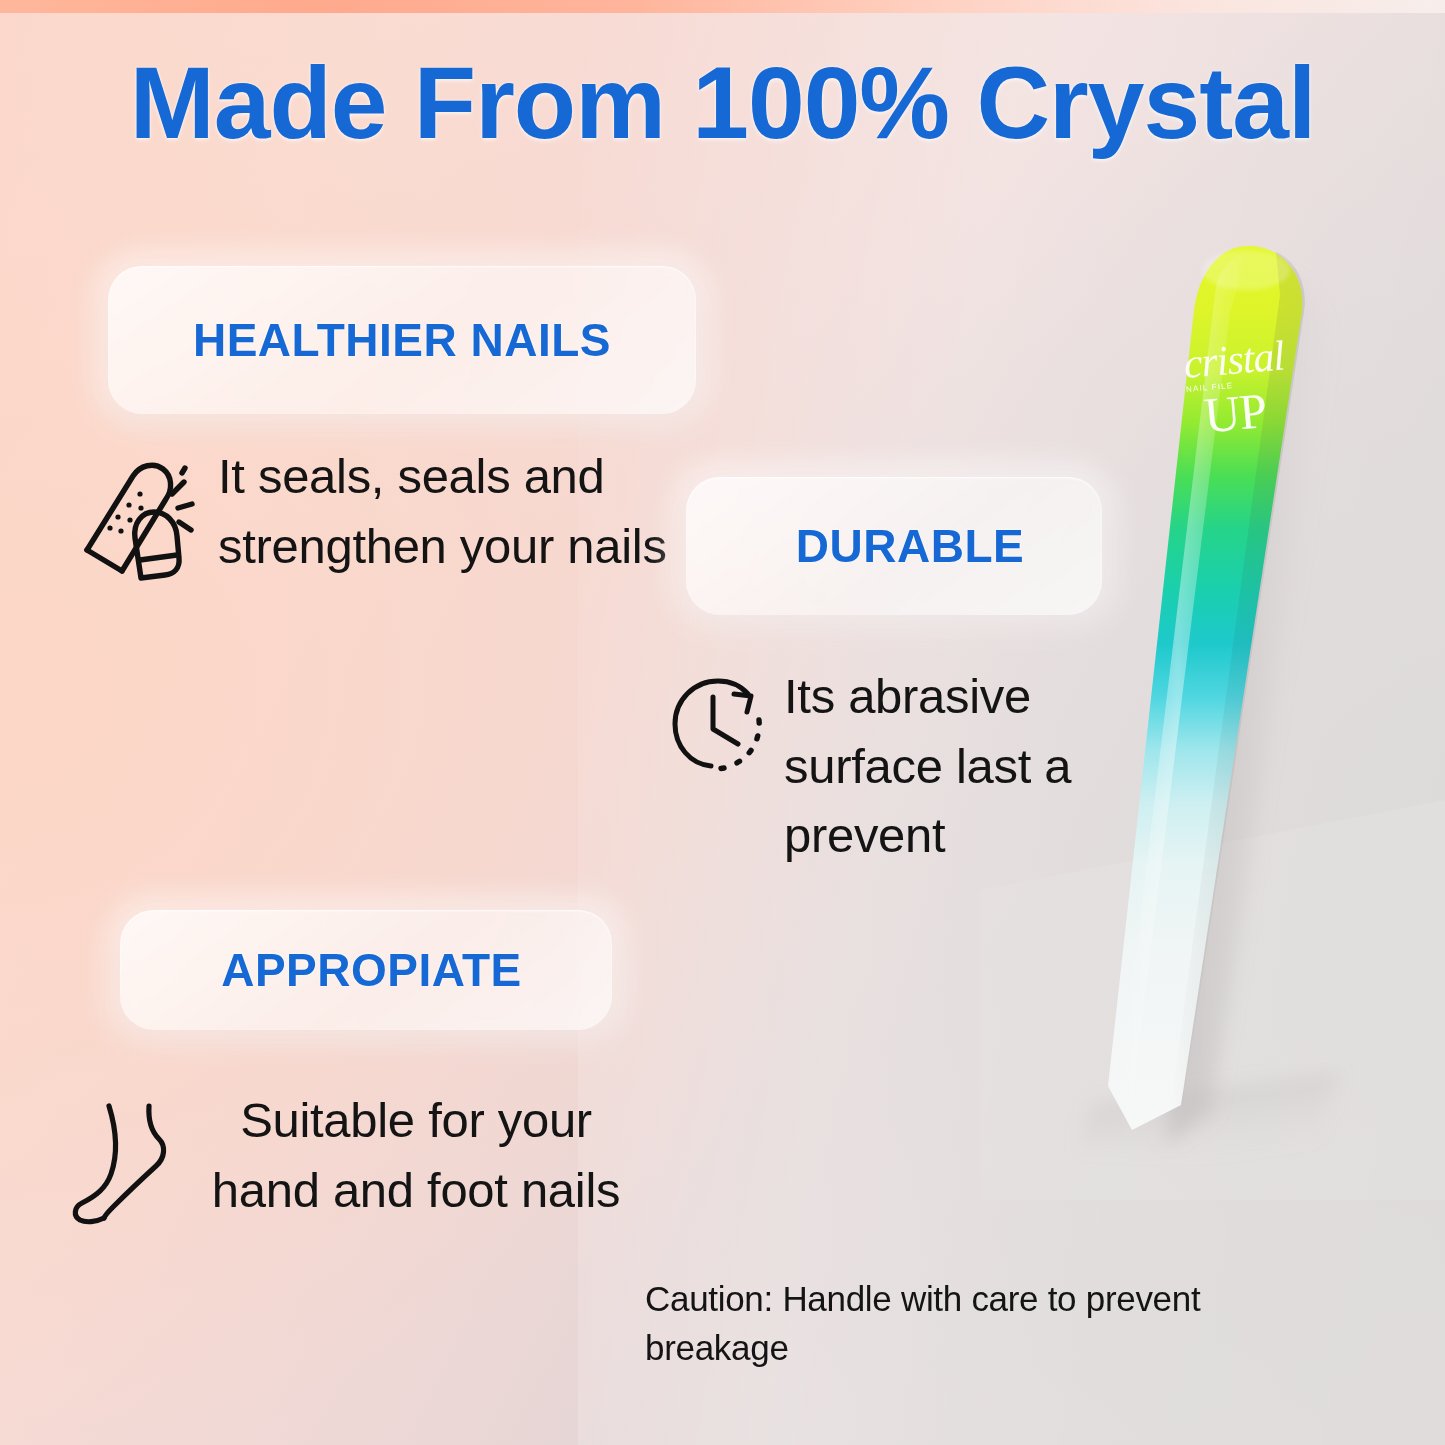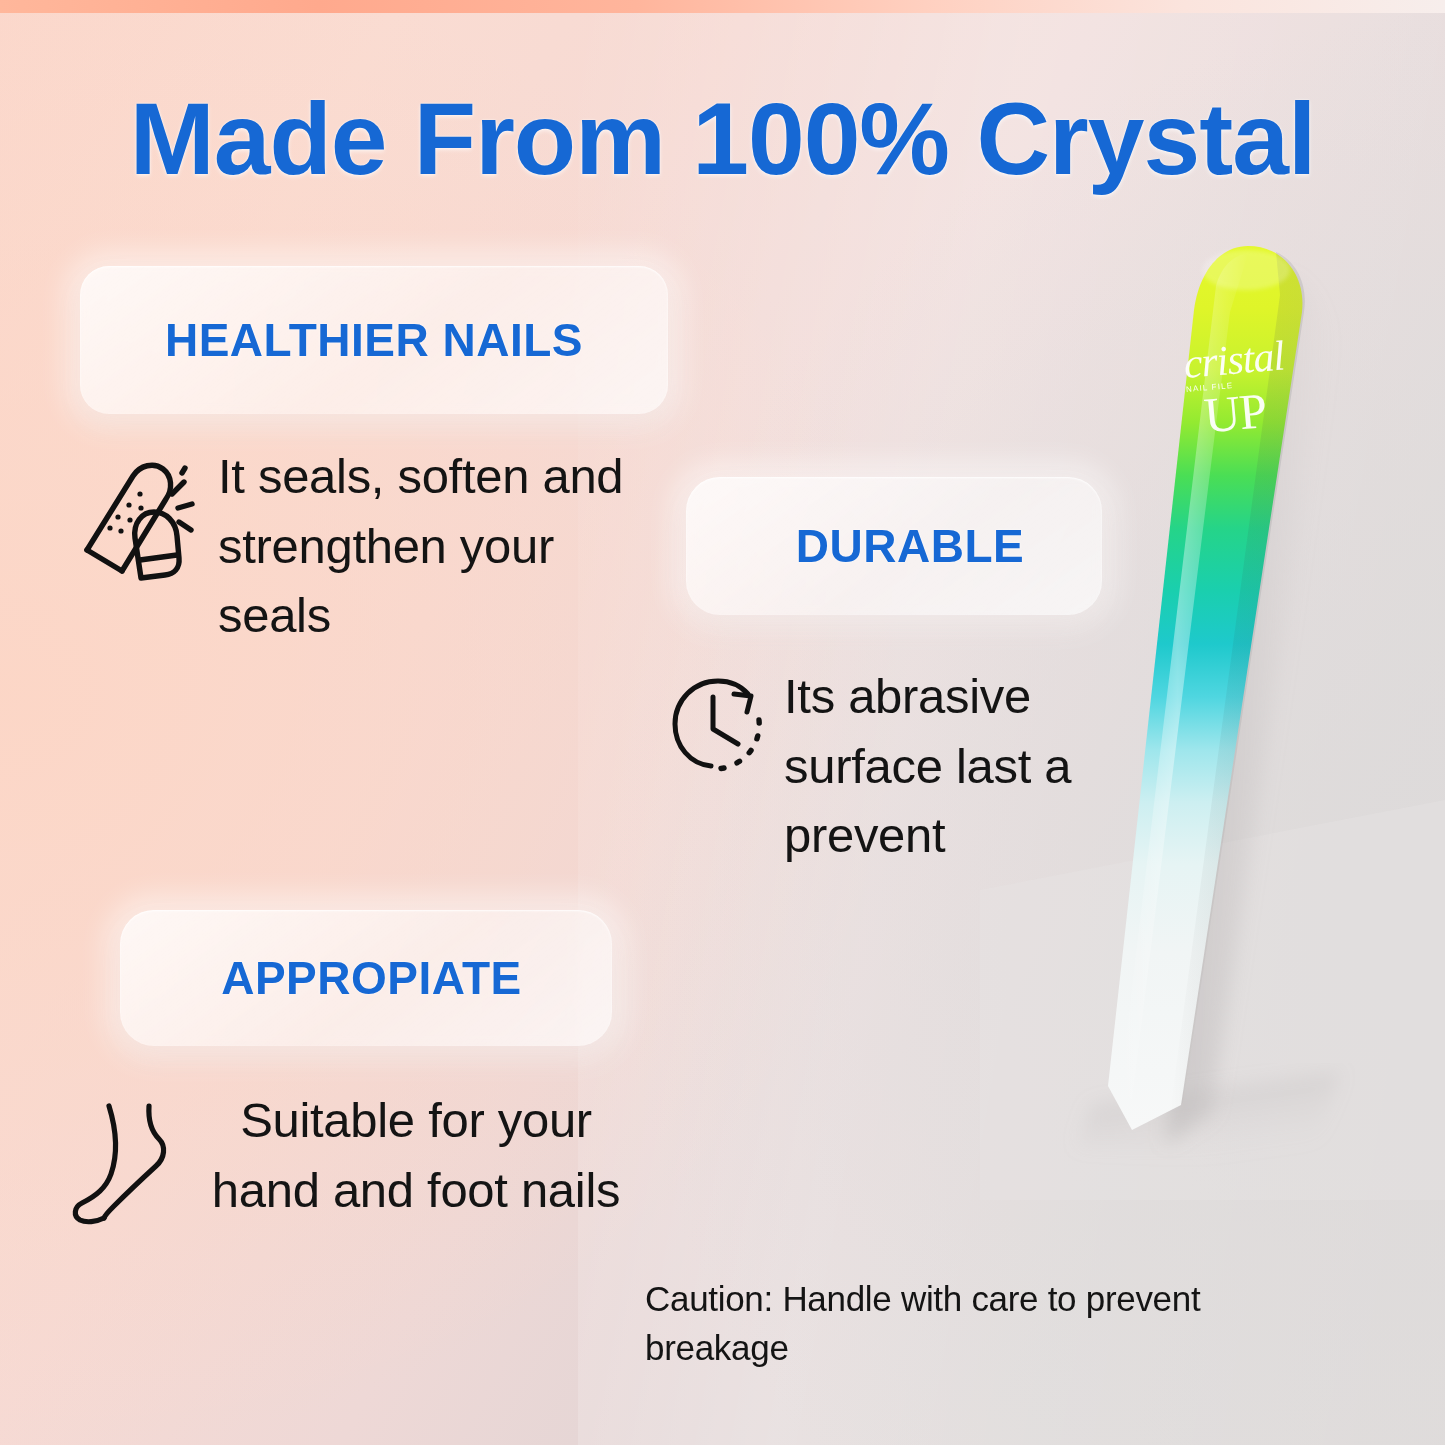--- a/index.html
+++ b/index.html
@@ -49,21 +49,20 @@
 
   
   #headline{
     position:absolute; left:0; top:52px; width:100%;
     text-align:center;
     font-size:102px; line-height:1.0;
     font-weight:800; letter-spacing:-1px;
     color:#1668d4;
     text-shadow:0 0 2px rgba(255,255,255,.85), 0 2px 4px rgba(255,255,255,.6);
     white-space:nowrap;
-    margin-top:36px;
   }
 
   
   .badge{
     position:absolute;
     border-radius:34px;
     background:linear-gradient(145deg, rgba(255,255,255,.82), rgba(255,255,255,.55) 55%, rgba(255,255,255,.70));
     box-shadow:
       0 0 26px 16px rgba(255,255,255,.45),
       0 10px 26px rgba(180,150,145,.16),
@@ -71,23 +70,23 @@
     backdrop-filter:blur(4px);
     display:flex; align-items:center; justify-content:center;
   }
   .badge-label{
     font-size:46px; font-weight:800; letter-spacing:.5px;
     color:#1668d4;
     text-shadow:0 0 2px rgba(255,255,255,.9);
     white-space:nowrap;
   }
 
-  #badge-healthier{ left:80px;  top:266px; width:588px; height:148px;border-radius:29px; }
+  #badge-healthier{ left:108px;  top:266px; width:588px; height:148px; }
   #badge-durable  { left:686px; top:477px; width:416px; height:138px;padding-left:32px; }
-  #badge-appropiate{left:120px; top:910px; width:492px; height:136px;padding-left:11px; }
+  #badge-appropiate{left:120px; top:910px; width:492px; height:120px;padding-left:11px; }
 
   
   .feature{ position:absolute; display:flex; align-items:flex-start; }
   .feature-icon{ flex:0 0 auto; }
   .feature-text{
     font-size:49px; line-height:1.42;
     color:#141414; font-weight:400;
     letter-spacing:-.3px;
   }
 
@@ -238,21 +237,21 @@
 
         <path d="M63 122 L57 82 C55 67 64 56 76 56 C88 56 98 66 99 80 L101 102 C102 112 96 118 87 119 Z"></path>
         <path d="M62 104 L99 99"></path>
 
         <path d="M94 38 L106 26"></path>
         <path d="M100 52 L114 48"></path>
         <path d="M101 66 L113 74"></path>
         <path d="M104 17 L107 12"></path>
       </svg>
     </span>
-    <span class="feature-text">It seals, soften and strengthen your seals</span>
+    <span class="feature-text">It seals, seals and strengthen your nails</span>
   </div>
 
   <div class="badge" id="badge-durable">
     <span class="badge-label">DURABLE</span>
   </div>
 
   <div class="feature" id="feature-durable">
     <span class="feature-icon">
       <svg width="98" height="106" viewBox="0 0 98 106" fill="none" stroke="#111111" stroke-width="5" stroke-linecap="round" stroke-linejoin="round" xmlns="http://www.w3.org/2000/svg">
 

